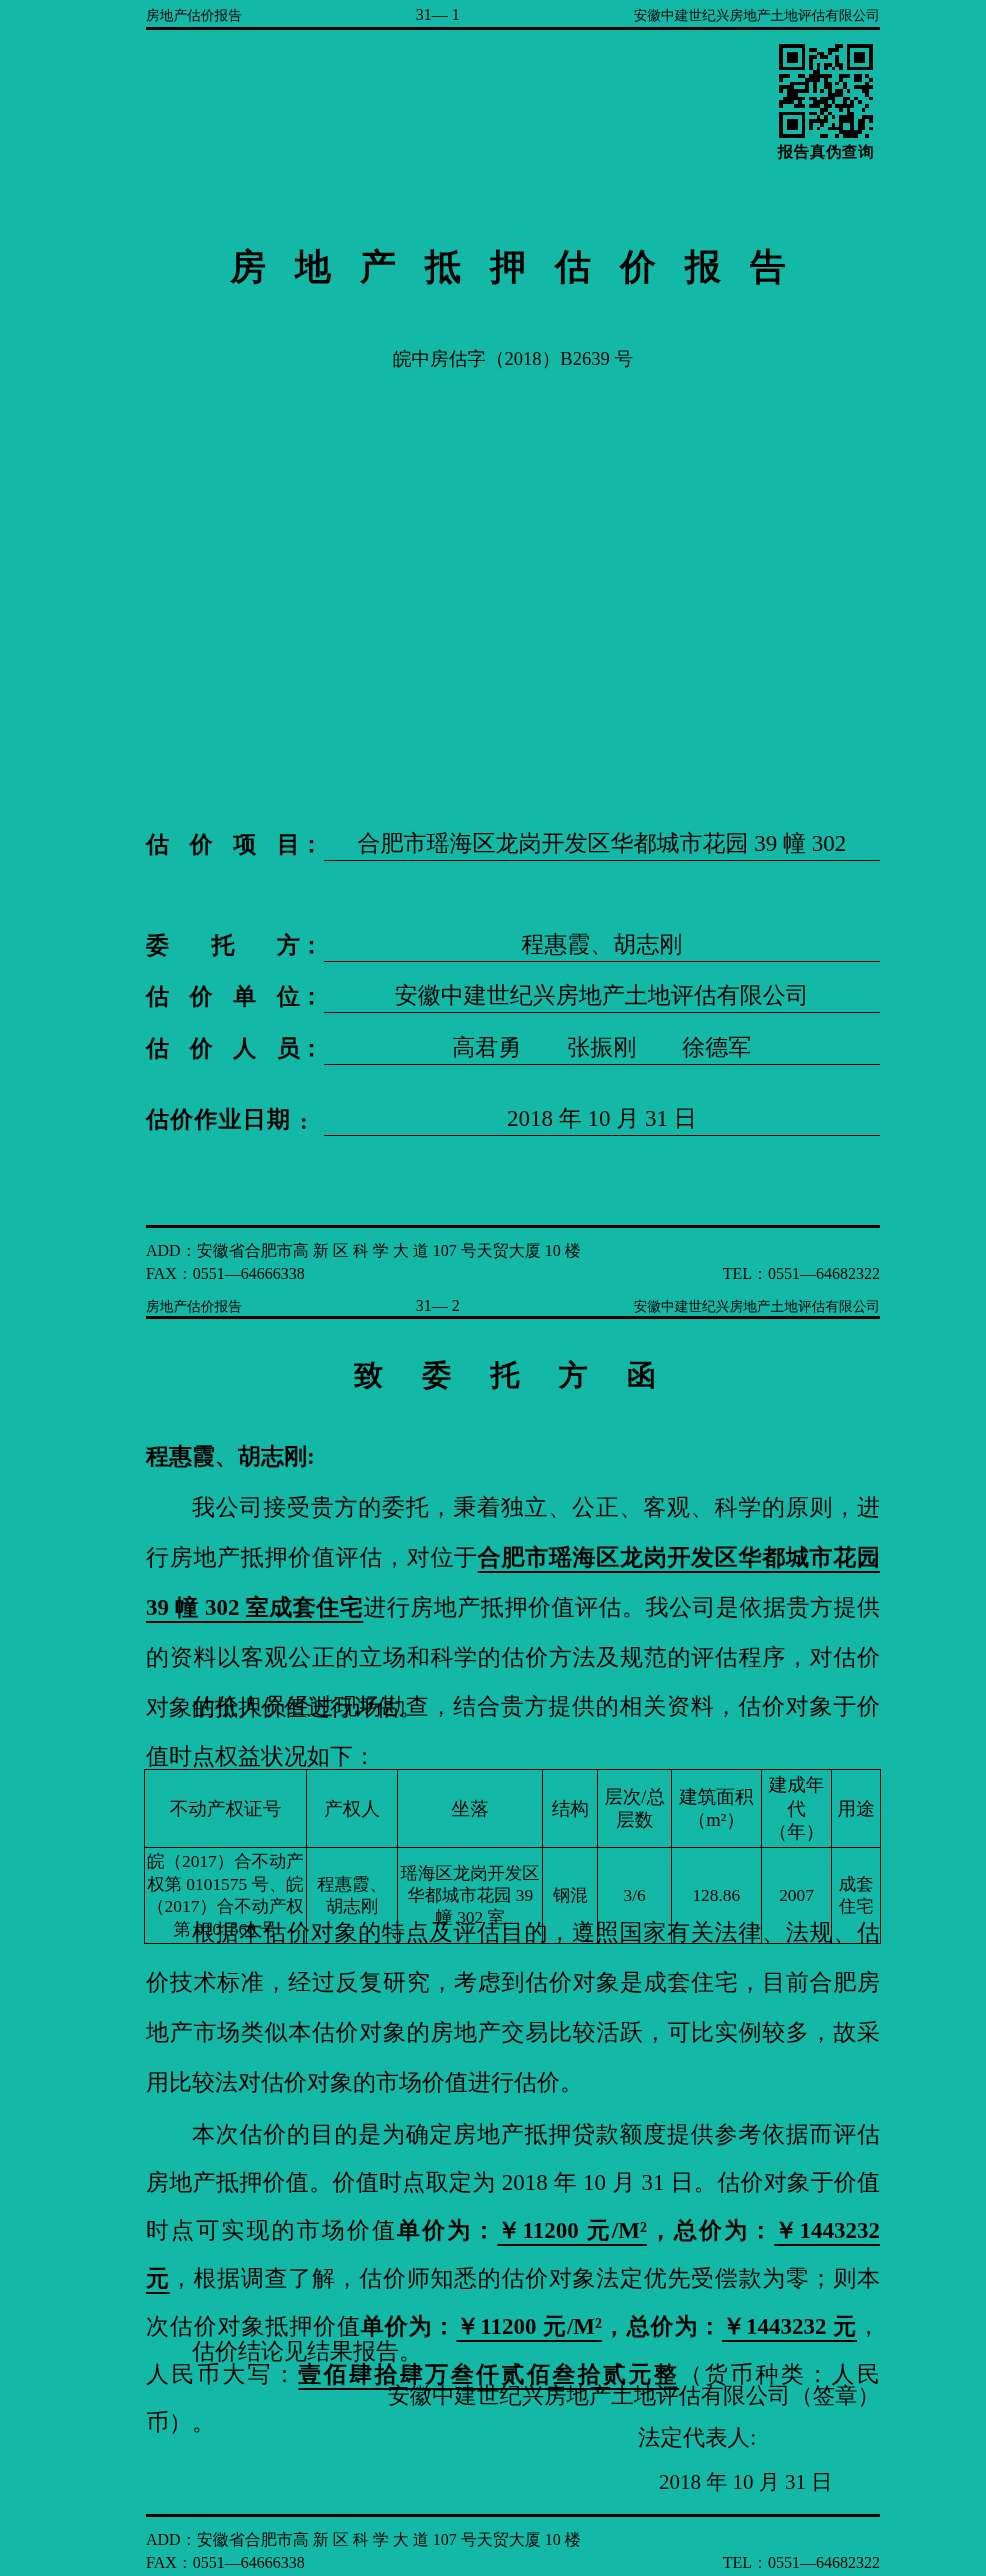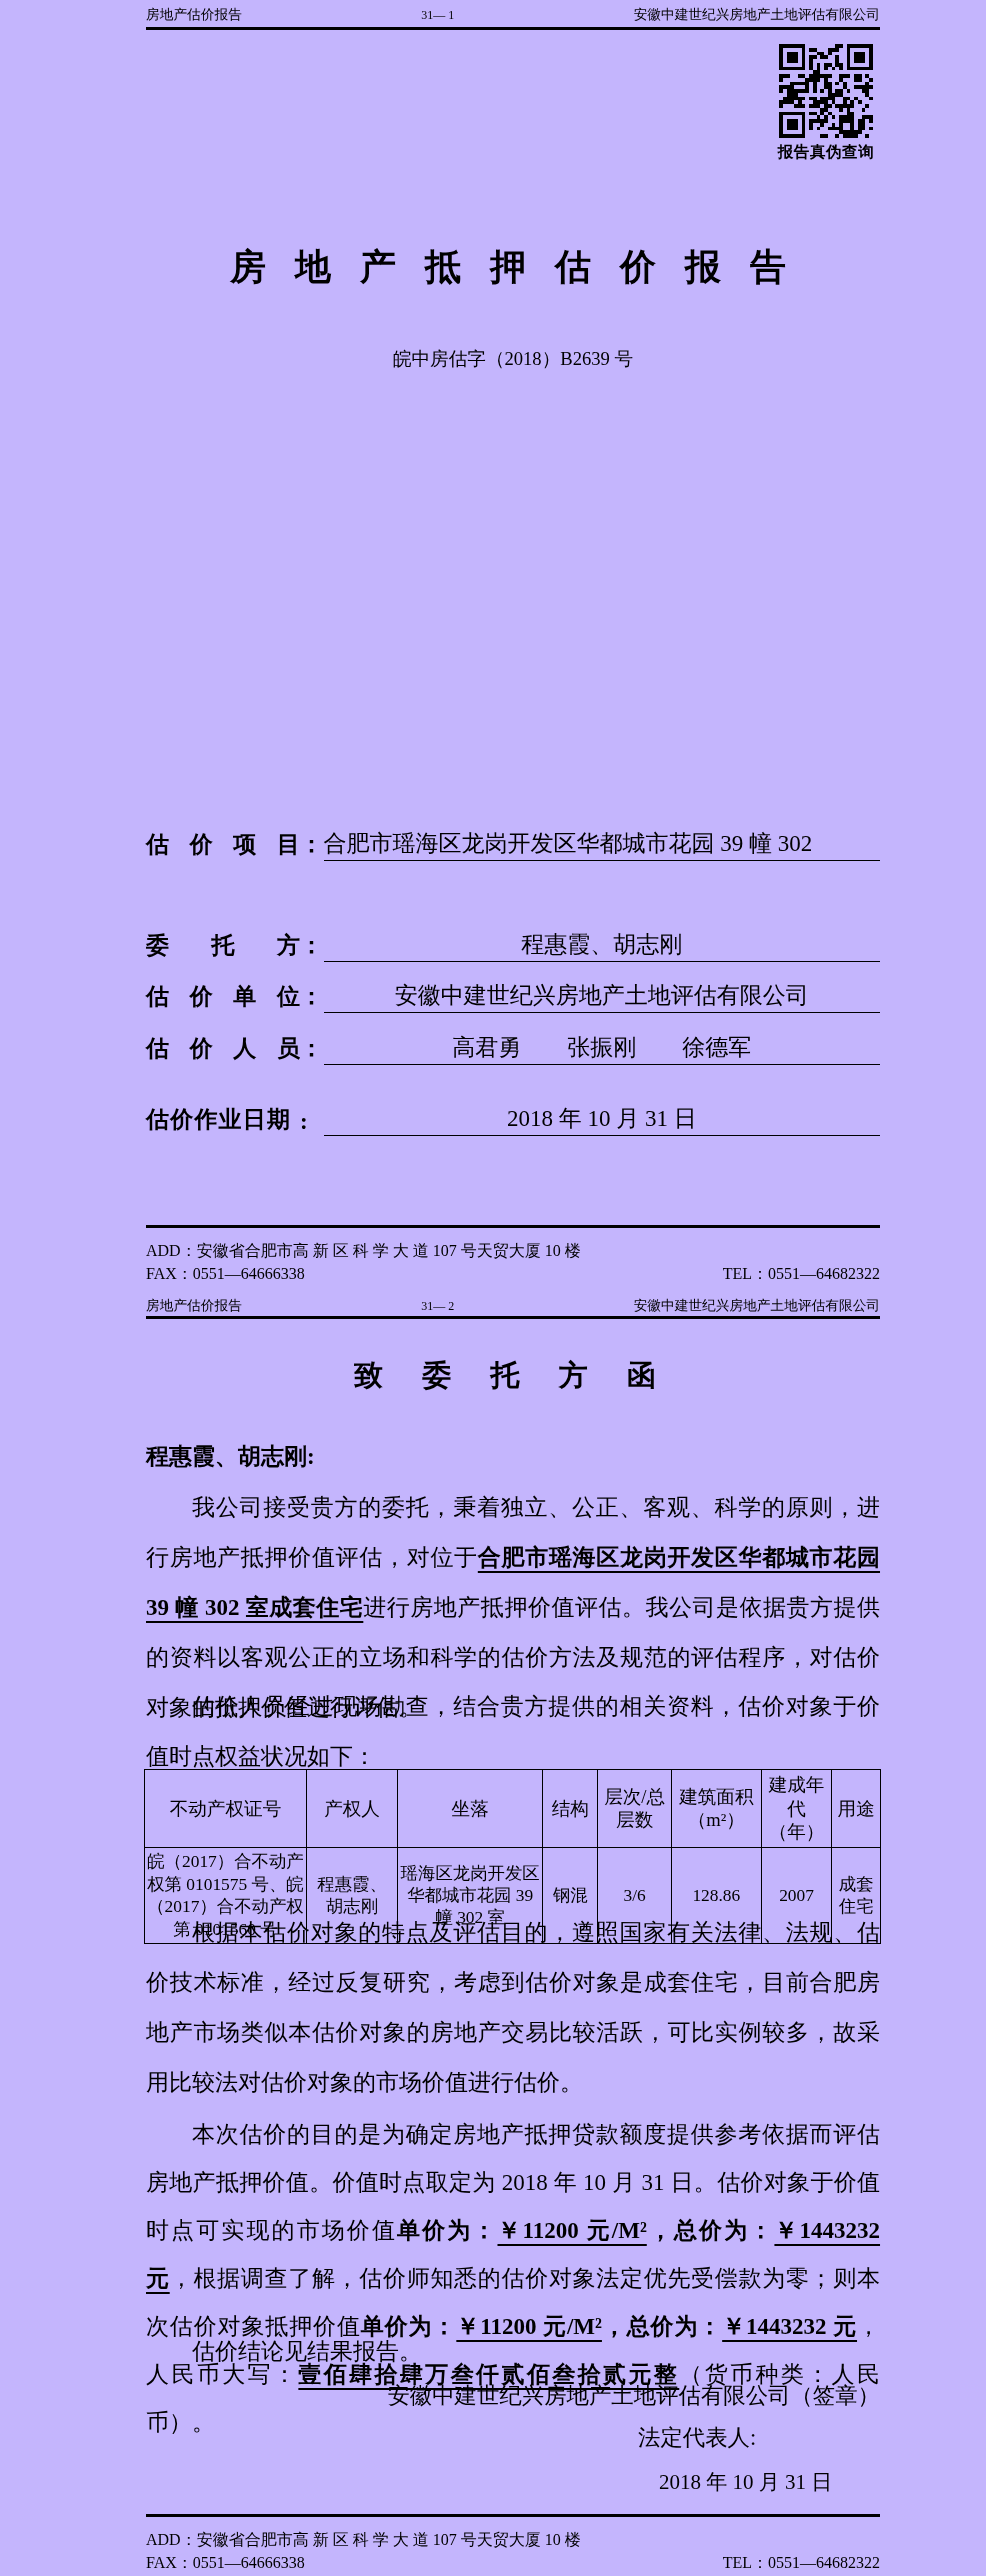--- a/index.html
+++ b/index.html
@@ -1,38 +1,38 @@
 <!DOCTYPE html>
 <html lang="zh" style="font-size:10px"><head>
 <meta charset="utf-8">
 <style>
   html,body{margin:0;padding:0;background:#e8e8e8;}
   #page{
     position:relative;width:987px;height:2576px;margin:0 auto;
-    background:#c4b5fd;color:#000;overflow:hidden;
+    background:#14b8a6;color:#000;overflow:hidden;
     font-family:"Liberation Serif","DejaVu Serif",serif;
   }
   .abs{position:absolute;}
   .content{left:146px;width:734px;}
   .rule{border-top:3.1px solid #000;height:0;}
   
   .runhead{display:flex;justify-content:space-between;align-items:baseline;font-size:13.7px;line-height:17.4px;}
-  .runhead .mid{font-size:12px;}
+  .runhead .mid{font-size:16px;}
   
   .qr{left:779px;top:44px;width:94px;height:94px;}
   .qr-caption{left:775px;top:142px;width:102px;text-align:center;font-size:15.5px;font-weight:bold;letter-spacing:0.6px;}
   
   .main-title{top:241px;text-align:center;font-size:36px;font-weight:bold;letter-spacing:10px;line-height:52px;}
   .doc-number{top:346px;text-align:center;font-size:18.6px;line-height:26px;}
   .iline{height:36px;display:flex;align-items:flex-end;font-size:23px;}
   .iline .lab{width:154px;font-weight:bold;text-align:justify;text-align-last:justify;padding-bottom:1.2px;white-space:nowrap;}
   .iline .lab.tight{text-align-last:auto;letter-spacing:1.2px;}
   .iline .colon{width:23.6px;font-weight:bold;padding-bottom:1.2px;}
   .iline .val{flex:1;border-bottom:1.9px solid #000;padding-bottom:1.2px;text-align:center;white-space:nowrap;}
-  .iline .val.left{text-align:left;}
+  .iline .val.left{text-align:center;}
   .iline .indent{width:170px;}
   
   .addr{font-size:16px;line-height:21px;}
   .faxrow{display:flex;justify-content:space-between;font-size:16px;line-height:21px;}
   
   .letter-title{top:1355px;text-align:center;font-size:29px;font-weight:bold;letter-spacing:16px;line-height:41px;}
   .salutation{top:1442px;font-size:23px;font-weight:bold;line-height:29px;}
   .para{font-size:23px;line-height:50px;text-indent:46px;text-align:justify;}
   .para .seg.b{font-weight:bold;}
   .para .seg.u{text-decoration:underline;text-decoration-thickness:1.9px;text-underline-offset:5.6px;}

